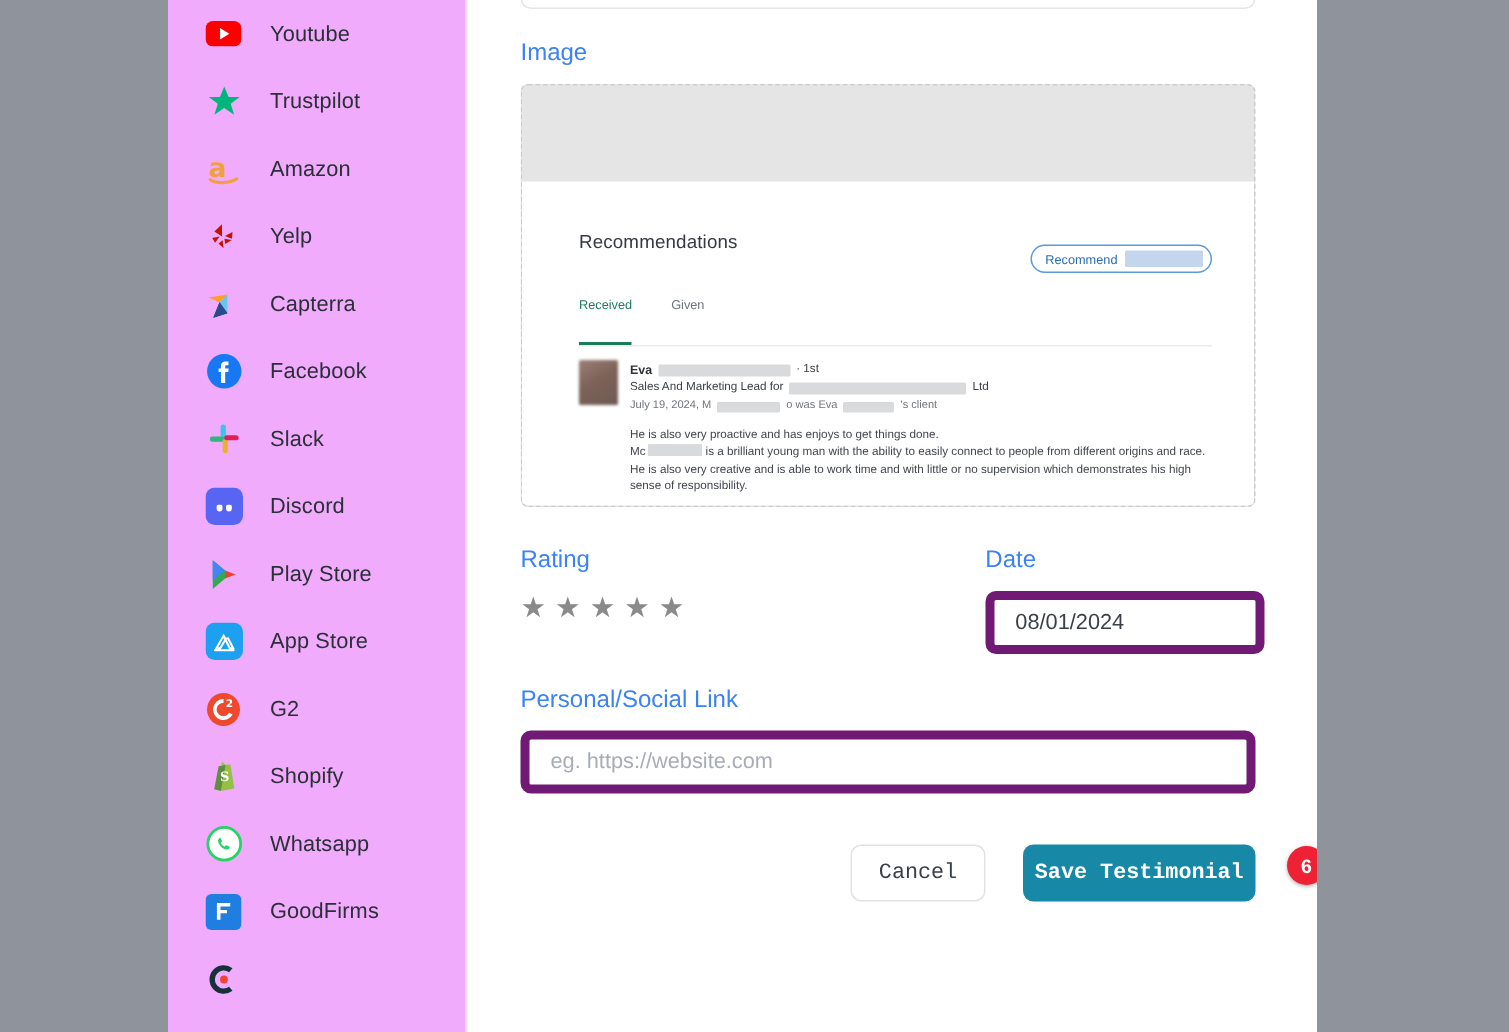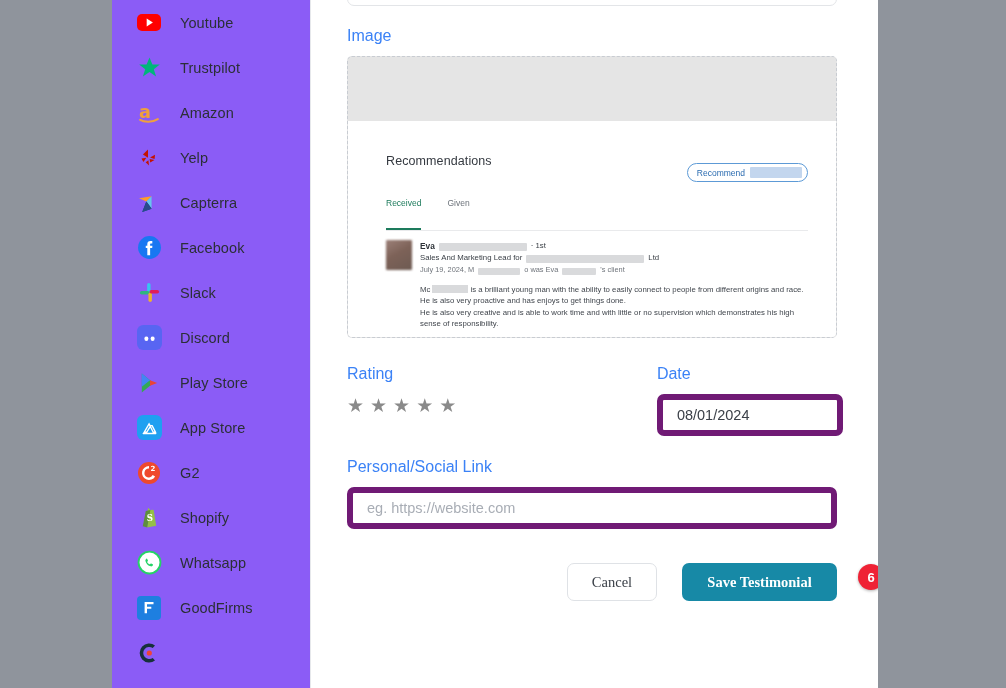--- a/index.html
+++ b/index.html
@@ -17,21 +17,21 @@
     position: absolute;
     left: 112px; top: 0;
     width: 766px; height: 688px;
     background: #ffffff;
     overflow: hidden;
   }
   
   .sidebar {
     position: absolute; left: 0; top: 0;
     width: 199px; height: 688px;
-    background: #8b5cf6;
+    background: #f0abfc;
     border-right: 1px solid #e6e8eb;
     padding-top: 0;
   }
   .src-item {
     display: flex; align-items: center;
     height: 45px;
     padding-left: 24px;
     gap: 18px;
     cursor: pointer;
   }
@@ -212,21 +212,21 @@
     align-items: center;
     gap: 25px;
     margin-top: 34px;
     width: 490px;
     position: relative;
   }
   .btn {
     height: 38px;
     border-radius: 7px;
     font-size: 14.5px;
-    font-family: Liberation Serif, serif;
+    font-family: Liberation Mono, monospace;
     cursor: pointer;
     border: none;
   }
   .btn-cancel {
     width: 90px;
     background: #fff;
     border: 1px solid #dfe2e6;
     color: #3b4048;
   }
   .btn-save {
@@ -467,22 +467,22 @@
 
             <div class="li-line li-sub">
               <span>July 19, 2024, M</span>
               <span class="redact" style="width:42px;height:7px"></span>
               <span>o was Eva</span>
               <span class="redact" style="width:34px;height:7px"></span>
               <span>'s client</span>
             </div>
 
             <div class="li-text">
+              <p>He is also very proactive and has enjoys to get things done.</p>
               <p><span>Mc</span><span class="li-inline-redact"></span><span>is a brilliant young man with the ability to easily connect to people from different origins and race.</span></p>
-              <p>He is also very proactive and has enjoys to get things done.</p>
               <p>He is also very creative and is able to work time and with little or no supervision which demonstrates his high sense of responsibility.</p>
             </div>
 
           </div>
         </div>
       </div>
     </div>
 
     <div class="row2">
       <div class="col-rating">

